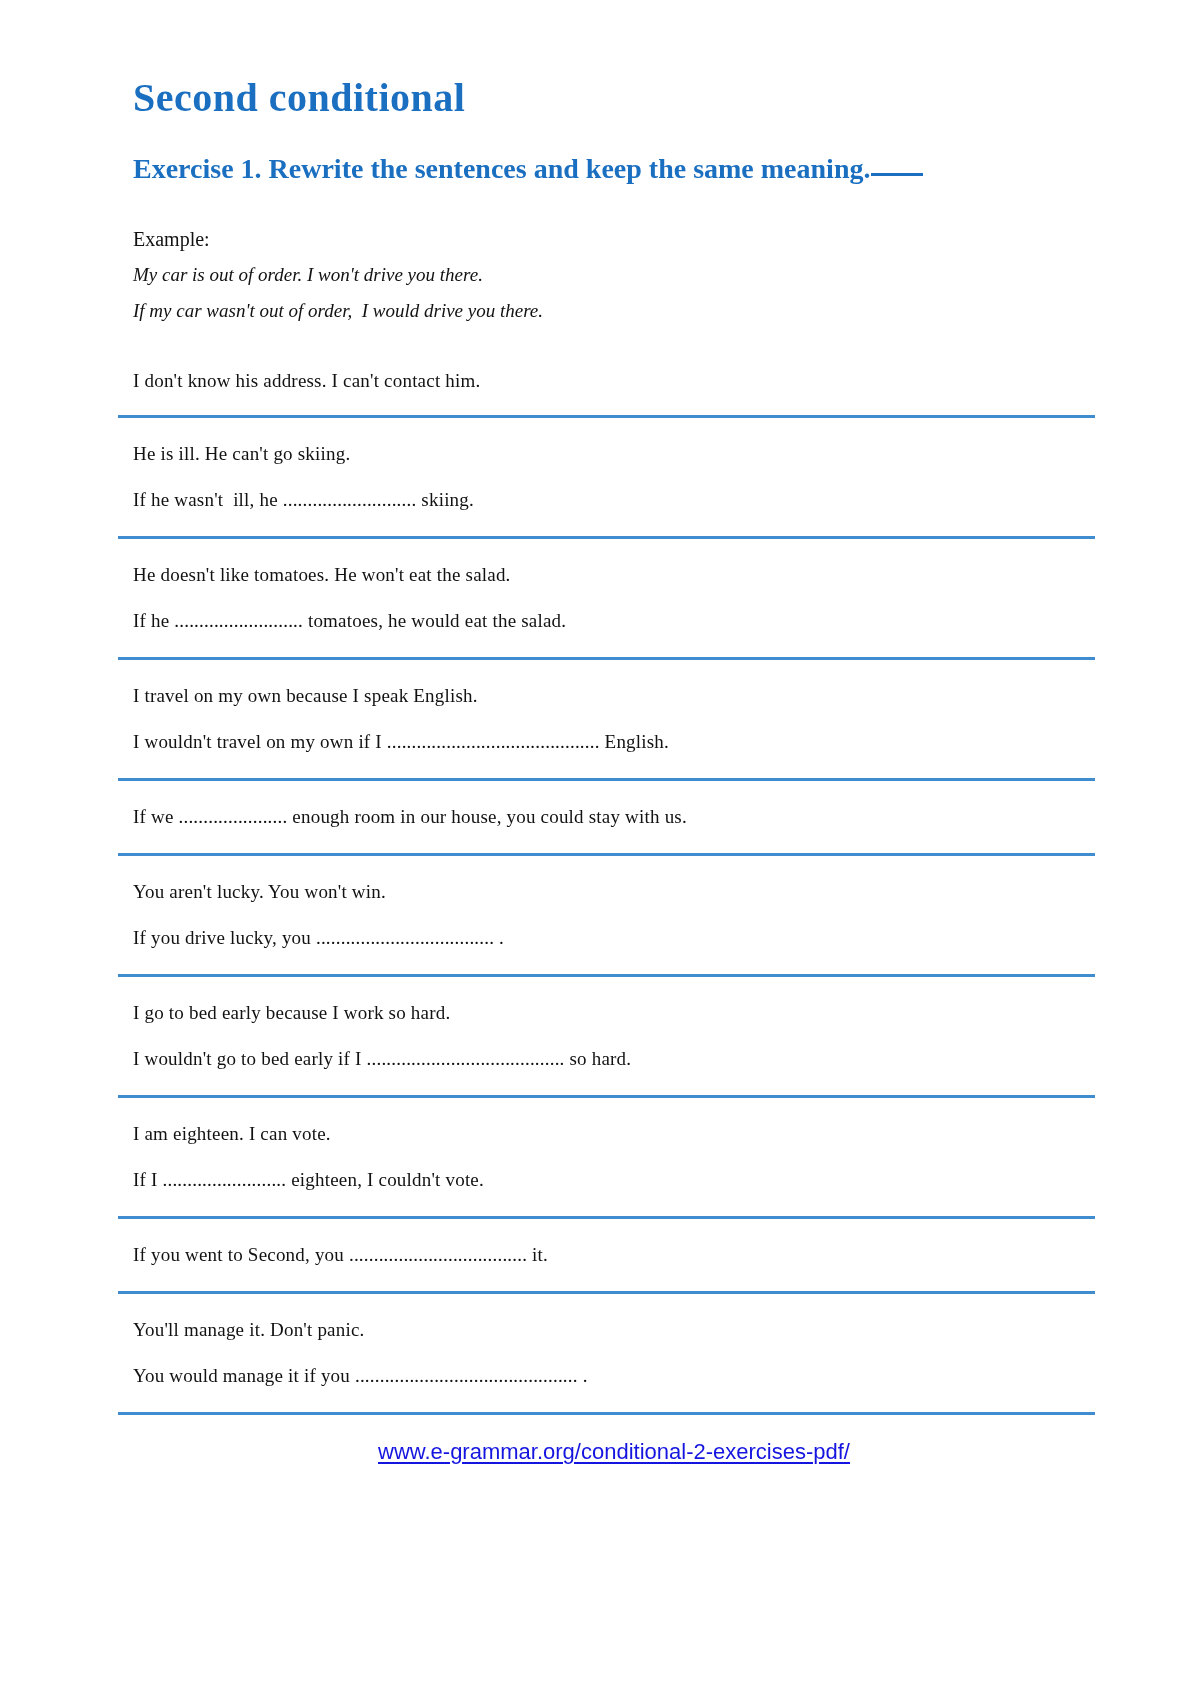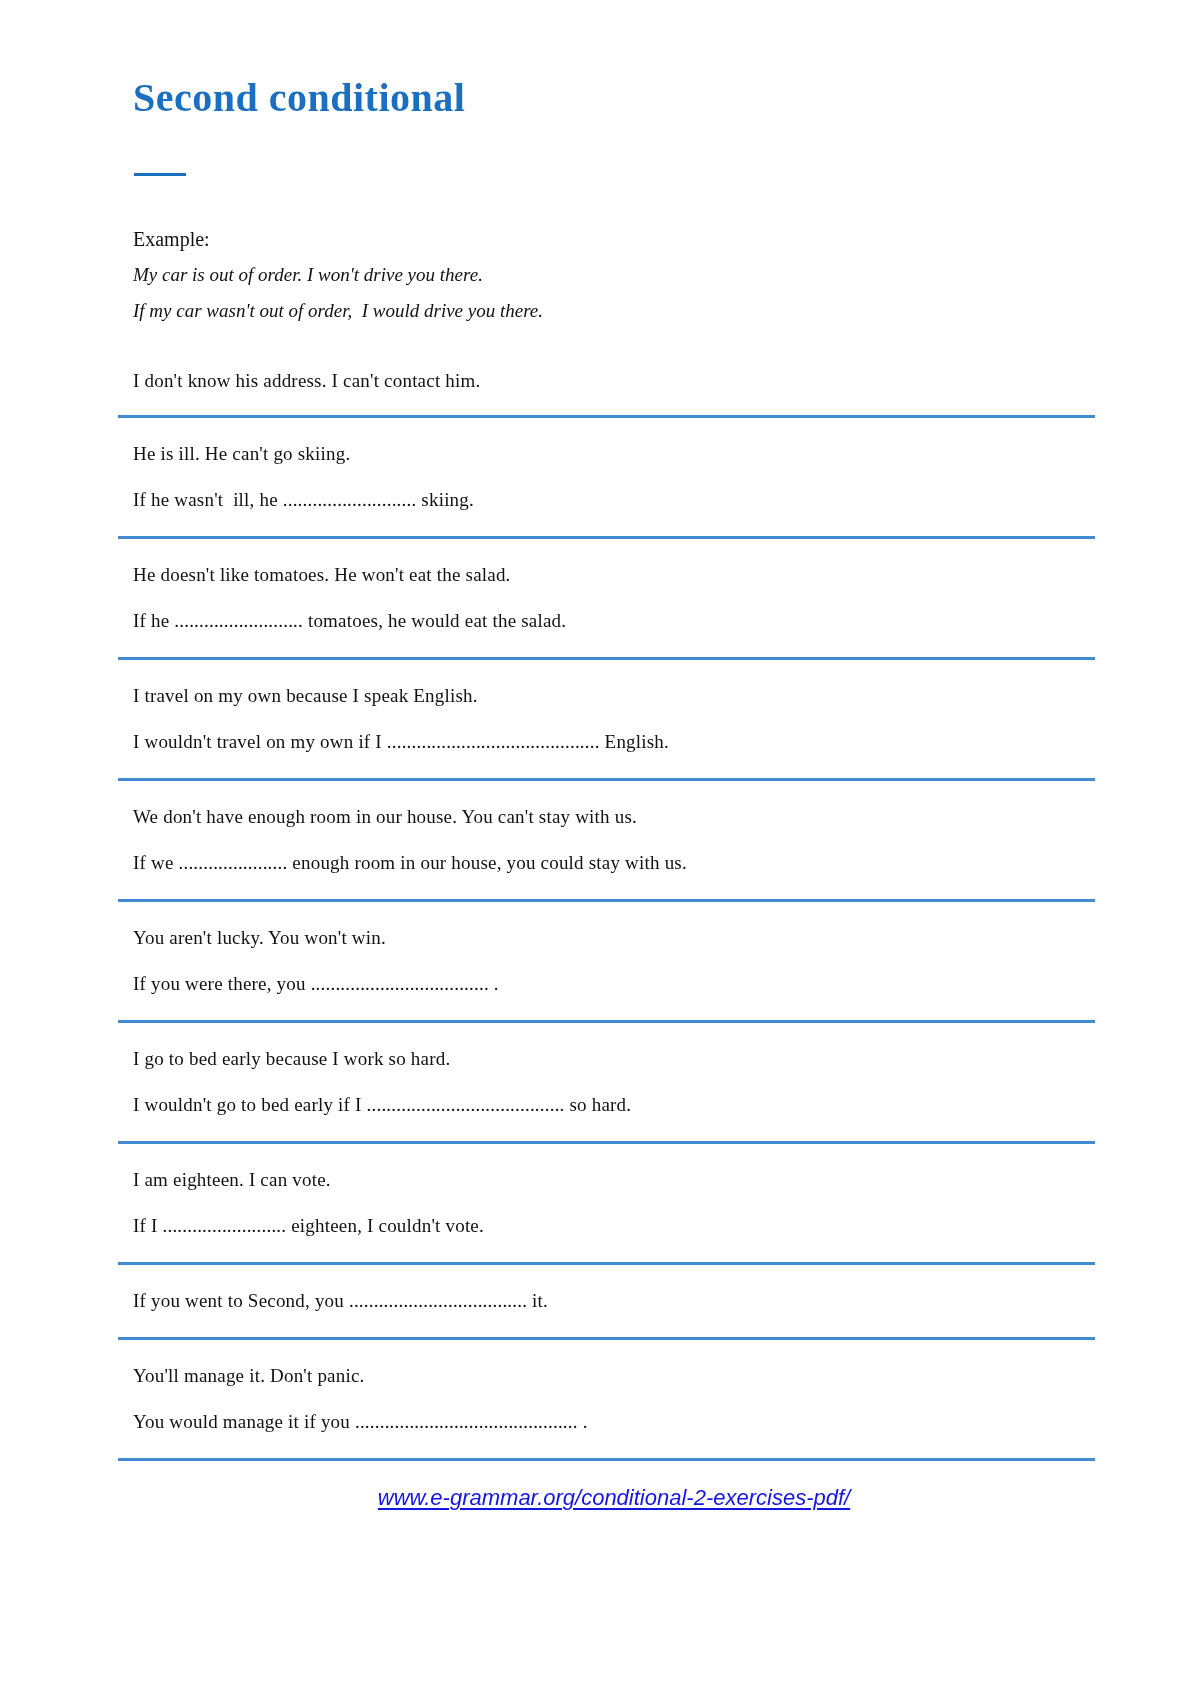--- a/index.html
+++ b/index.html
@@ -65,41 +65,40 @@
   .divider {
     border: none;
     border-top: 3px solid #3f8ccf;
     height: 0;
     margin: 0 0 24px -15px;
     width: calc(100% + 15px);
   }
   .footer {
     margin-top: 22px;
     text-align: center;
-    font-style: italic;
   }
   .footer-link {
     font-family: "Liberation Sans", "DejaVu Sans", sans-serif;
     font-size: 22px;
     color: #1515e0;
     text-decoration: underline;
     text-decoration-thickness: 2px;
     text-underline-offset: 3px;
     cursor: pointer;
   }
 </style>
 </head>
 <body>
 
 <div class="page">
   <div class="content">
 
     <h1 class="doc-title">Second conditional</h1>
 
-    <h2 class="exercise-heading"><span class="heading-underline"></span></h2>
+    <h2 class="exercise-heading"><span>Exercise 1. Rewrite the sentences and keep the same meaning.</span><span class="heading-underline"></span></h2>
 
     <div class="example">
       <p class="example-label">Example:</p>
       <p class="example-line">My car is out of order. I won't drive you there.</p>
       <p class="example-line">If my car wasn't out of order,  I would drive you there.</p>
     </div>
 
     <div class="items">
 
       <div class="item">
@@ -119,28 +118,27 @@
         <hr class="divider">
       </div>
 
       <div class="item">
         <p class="line sentence">I travel on my own because I speak English.</p>
         <p class="line rewrite">I wouldn't travel on my own if I ........................................... English.</p>
         <hr class="divider">
       </div>
 
       <div class="item">
-        <p class="line sentence">We don't have enough room in our house. You can't stay with us.</p>
         <p class="line rewrite">If we ...................... enough room in our house, you could stay with us.</p>
         <hr class="divider">
       </div>
 
       <div class="item">
         <p class="line sentence">You aren't lucky. You won't win.</p>
-        <p class="line rewrite">If you were there, you .................................... .</p>
+        <p class="line rewrite">If you drive lucky, you .................................... .</p>
         <hr class="divider">
       </div>
 
       <div class="item">
         <p class="line sentence">I go to bed early because I work so hard.</p>
         <p class="line rewrite">I wouldn't go to bed early if I ........................................ so hard.</p>
         <hr class="divider">
       </div>
 
       <div class="item">

